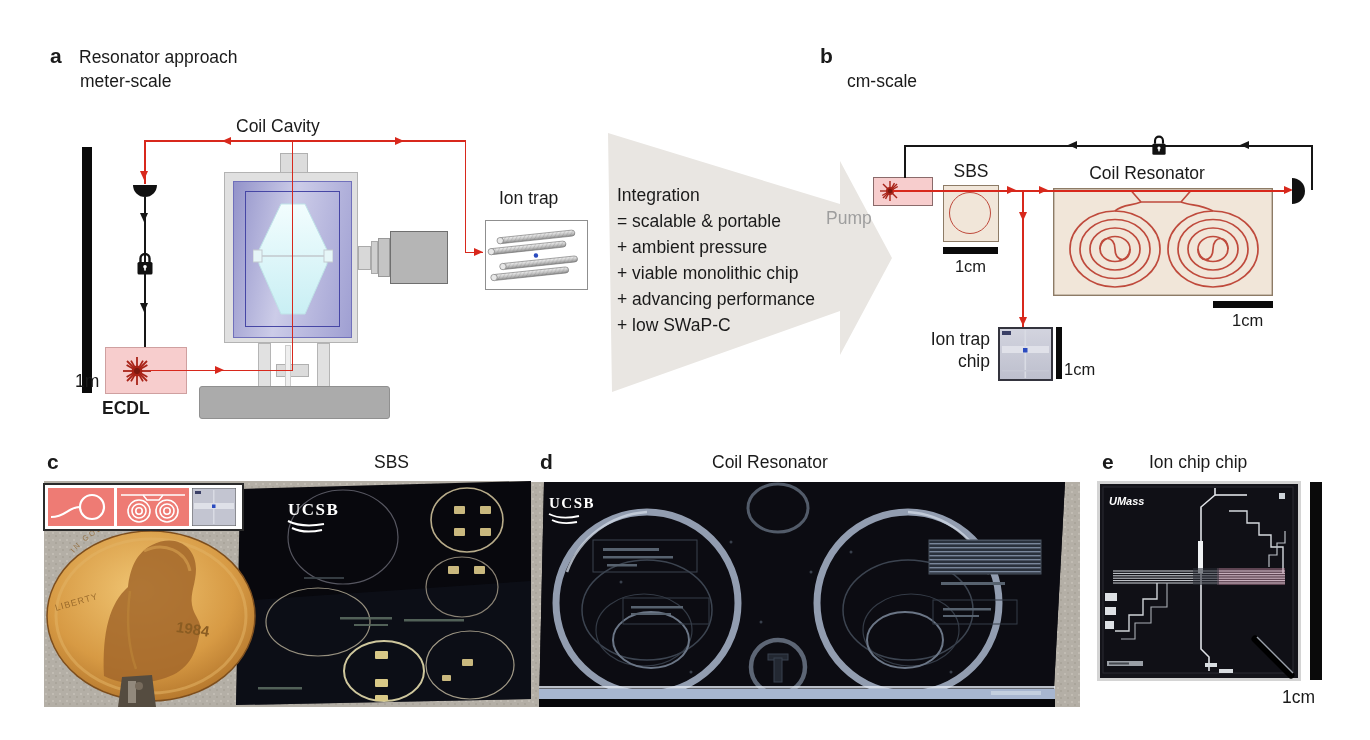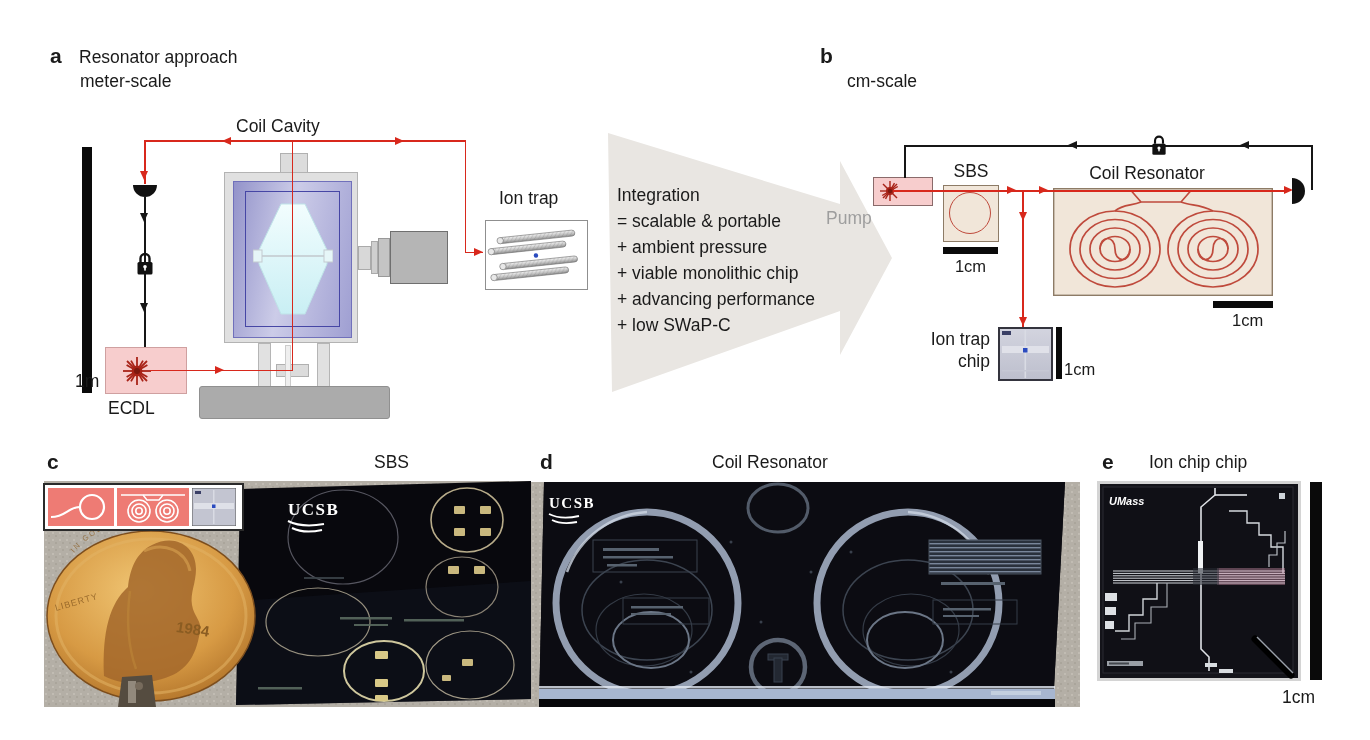--- a/index.html
+++ b/index.html
@@ -86,21 +86,21 @@
       <line x1="5" y1="5" x2="25" y2="25"></line>
         <line x1="25" y1="5" x2="5" y2="25"></line>
       <line x1="15" y1="3" x2="15" y2="27" transform="rotate(30 15 15)"></line>
       <line x1="15" y1="3" x2="15" y2="27" transform="rotate(60 15 15)"></line>
       <line x1="15" y1="3" x2="15" y2="27" transform="rotate(120 15 15)"></line>
       <line x1="15" y1="3" x2="15" y2="27" transform="rotate(150 15 15)"></line>
     </g>
     <circle cx="15" cy="15" r="5.4" fill="#a82318"></circle>
     <circle cx="15" cy="15" r="3" fill="#7d180f"></circle>
   </svg>
-  <div class="abs t" style="left:108px;top:398px;">ECDL</div>
+  <div class="abs t" style="left:102px;top:398px;font-weight:bold;">ECDL</div>
 
   <div class="hl red" style="left:145px;top:140.3px;width:321px;"></div>
   <div class="vl red" style="left:144.2px;top:140.3px;height:44px;"></div>
   <div class="vl red" style="left:291.8px;top:140.3px;height:231px;"></div>
   <div class="vl red" style="left:464.6px;top:140.3px;height:113px;"></div>
   <div class="hl red" style="left:150px;top:369.9px;width:143px;"></div>
   <div class="hl red" style="left:466px;top:251.9px;width:17px;"></div>
   <div class="tri tri-r" style="left:395px;top:136.5px;"></div>
   <div class="tri" style="left:222px;top:136.5px;border-top:4.6px solid transparent;border-bottom:4.6px solid transparent;border-right:9px solid #d8281c;"></div>
   <div class="tri tri-d-red" style="left:140.4px;top:171px;"></div>

